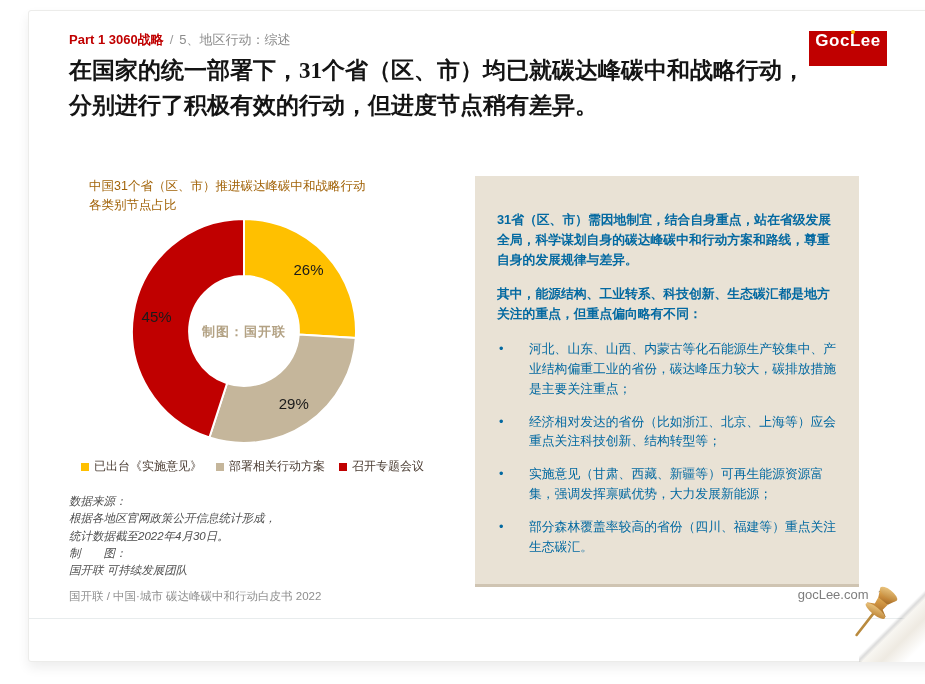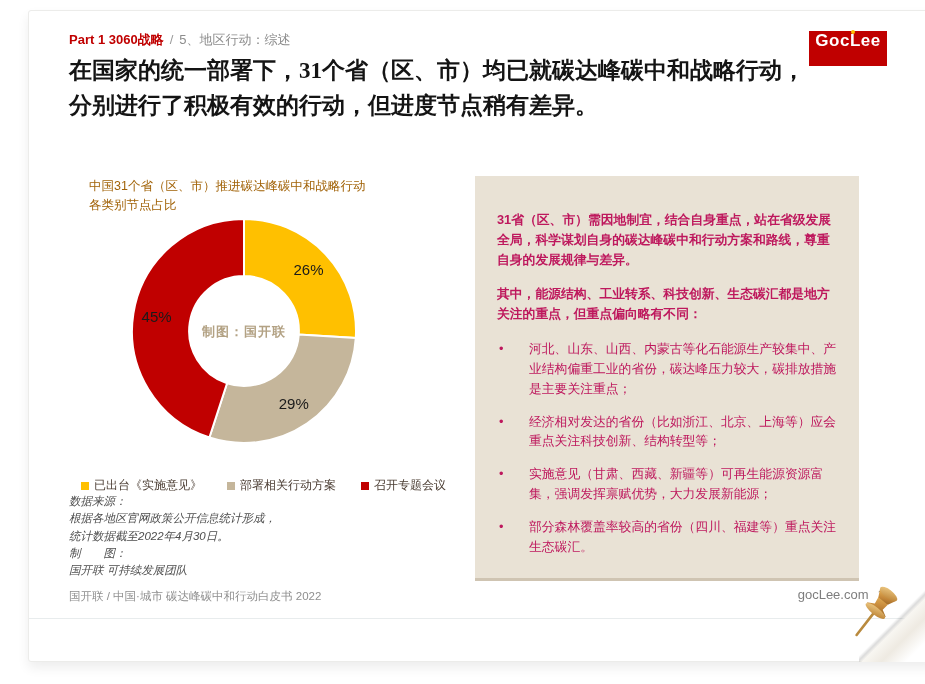--- a/index.html
+++ b/index.html
@@ -22,34 +22,34 @@
 
   
   .page-title { position:absolute; left:40px; top:43px; width:800px;
           font-family:"Liberation Serif", serif; font-weight:bold; font-size:23px;
           line-height:1.5; color:#141414; }
 
   
   .chart-title { position:absolute; left:60px; top:166px; font-size:12.5px;
           color:#a16207; line-height:1.5; }
   .donut-wrap { position:absolute; left:98px; top:203px; width:234px; height:234px; }
-  .legend { position:absolute; left:52px; top:466px; width:392px; display:flex;
-          gap:25px; align-items:center; font-size:12px; color:#4a3c32;text-align:center; }
+  .legend { position:absolute; left:52px; top:447px; width:392px; display:flex;
+          gap:14px; align-items:center; font-size:12px; color:#4a3c32;text-align:center; }
   .legend-item { display:flex; align-items:center; gap:5px; white-space:nowrap; }
   .legend-swatch { width:8px; height:8px; display:inline-block; flex:0 0 auto; }
 
   .notes { position:absolute; left:40px; top:482px; width:400px; font-style:italic;
           font-size:11.5px; color:#4d4d4d; line-height:1.5; }
   .notes .row { display:flex;flex-direction:column; }
   .notes .lbl { width:74px; flex:0 0 auto; }
 
   
   .info-box { position:absolute; left:446px; top:165px; width:384px; min-height:362px;
-          background:#e9e2d5; box-shadow:0 3px 0 #cfc4b2; padding:34px 22px 8px 22px;
-          font-size:12.8px; line-height:1.55; color:#be185d; }
+          background:#e9e2d5; box-shadow:0 3px 0 #cfc4b2; padding:34px 22px 14px 22px;
+          font-size:12.8px; line-height:1.55; color:#0369a1; }
   .info-box p.lead { font-weight:bold; margin-bottom:15px; }
   .bullets { list-style:none; margin-top:4px; }
   .bullets li { display:flex; margin-bottom:13px; }
   .bullets .dot { width:32px; flex:0 0 auto; padding-left:2px; }
   .bullets .txt { flex:1; }
 
   
   .footer-line { position:absolute; left:0; top:607px; width:100%; height:1px; background:#e8eced; }
   .footer-left { position:absolute; left:40px; top:578px; font-size:11.5px; color:#8f8f8f; }
   .footer-right{ position:absolute; right:44px; top:576px; font-size:13px; color:#7d7d7d; }

